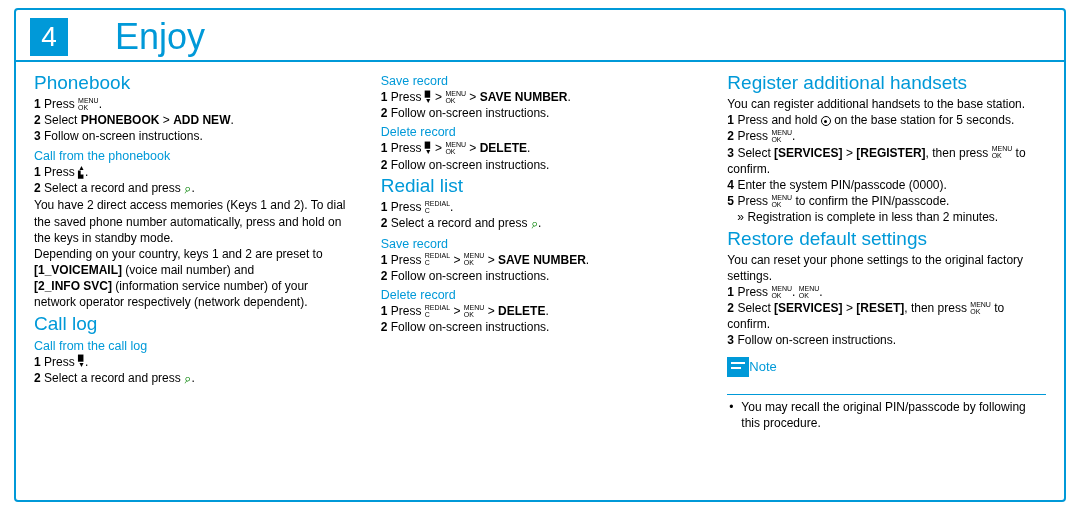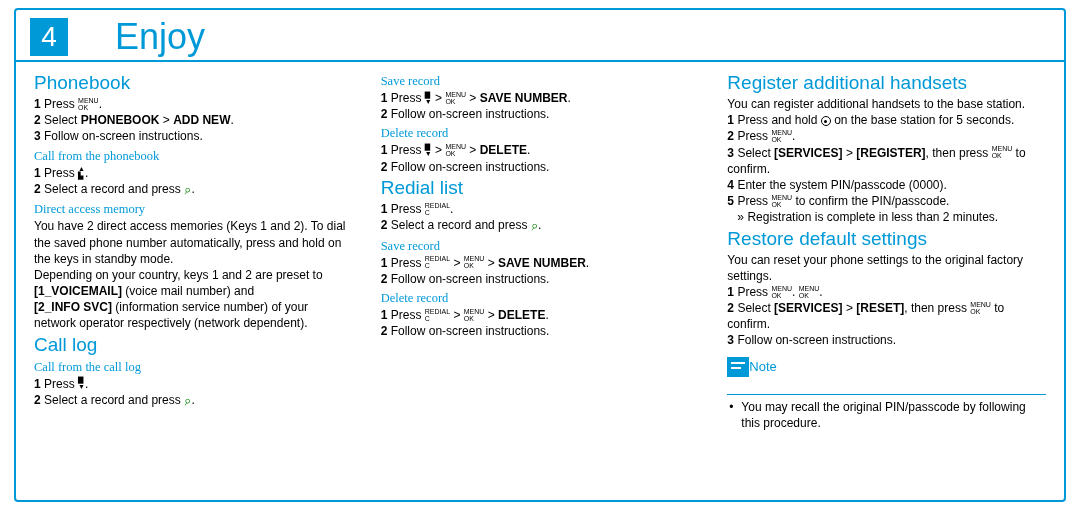--- a/index.html
+++ b/index.html
@@ -54,21 +54,20 @@
     color: #0099d8;
     font-weight: 400;
     font-size: 19px;
     margin: 2px 0 2px 0;
   }
   h3 {
     color: #0099d8;
     font-weight: 400;
     font-size: 12.5px;
     margin: 4px 0 1px 0;
-    font-family: Liberation Serif, serif;
   }
   .instr { line-height: 1.35; }
   .instr b { font-weight: 700; }
   .icon-menu-ok {
     font-size: 7px;
     line-height: 1;
     display: inline-block;
     vertical-align: middle;
     position: relative;
     top: -1px;
@@ -141,21 +140,20 @@
       <h3>Call from the phonebook</h3>
       <div class="instr">
         <b>1</b>
         <span>Press</span>
         <span class="icon-up-book"><span>▲</span><span>▙</span></span>.<br>
         <b>2</b>
         <span>Select a record and press</span>
         <span class="icon-call">⌕</span>.
       </div>
 
-      <h3>Direct access memory</h3>
       <div class="instr">
         <span>You have 2 direct access memories (Keys 1 and 2). To dial the saved phone number automatically, press and hold on the keys in standby mode.</span><br>
         <span>Depending on your country, keys 1 and 2 are preset to </span><b>[1_VOICEMAIL]</b><span> (voice mail number) and </span><br><b>[2_INFO SVC]</b><span> (information service number) of your network operator respectively (network dependent).</span>
       </div>
 
       <h2>Call log</h2>
       <h3>Call from the call log</h3>
       <div class="instr">
         <b>1</b>
         <span>Press</span>

